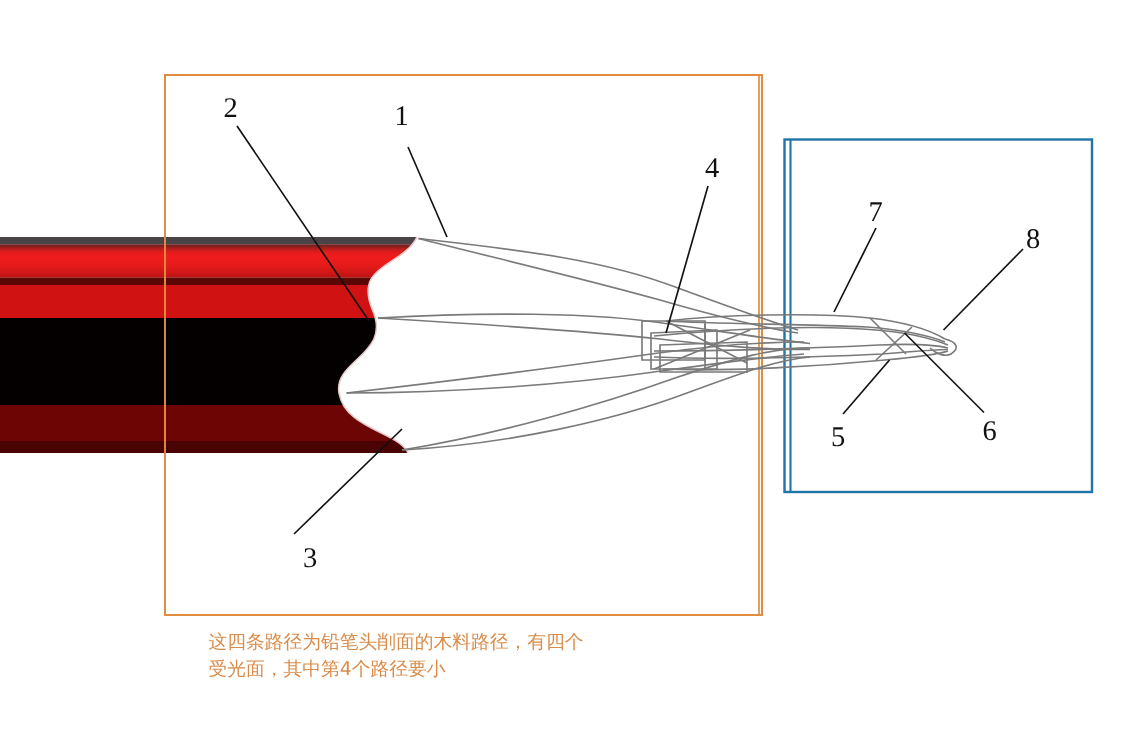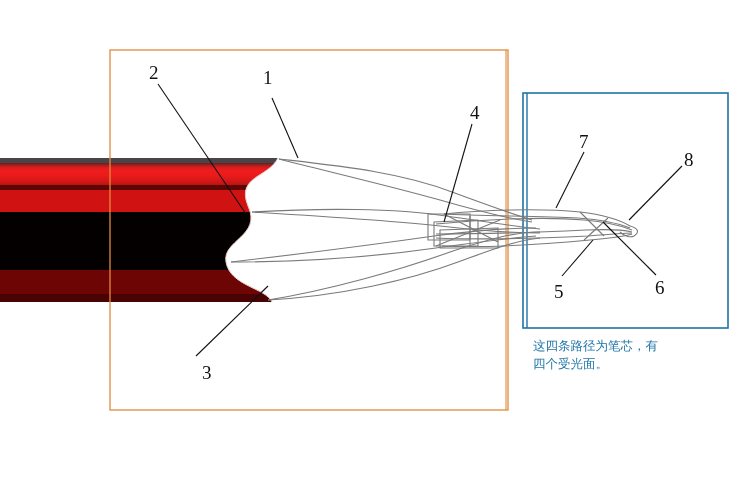--- a/index.html
+++ b/index.html
@@ -131,16 +131,16 @@
 
   <div class="label-num" style="left:263px;top:68px;">1</div>
   <div class="label-num" style="left:149px;top:63px;">2</div>
   <div class="label-num" style="left:202px;top:363px;">3</div>
   <div class="label-num" style="left:470px;top:103px;">4</div>
   <div class="label-num" style="left:554px;top:282px;">5</div>
   <div class="label-num" style="left:655px;top:278px;">6</div>
   <div class="label-num" style="left:579px;top:132px;">7</div>
   <div class="label-num" style="left:684px;top:150px;">8</div>
 
-  <div class="cn-note" id="note-lead">这四条路径为笔芯，有
-四个受光面。</div>
+  <div class="cn-note" id="note-wood">这四条路径为铅笔头削面的木料路径，有四个
+受光面，其中第4个路径要小</div>
 
 </div>
 
 </body></html>

